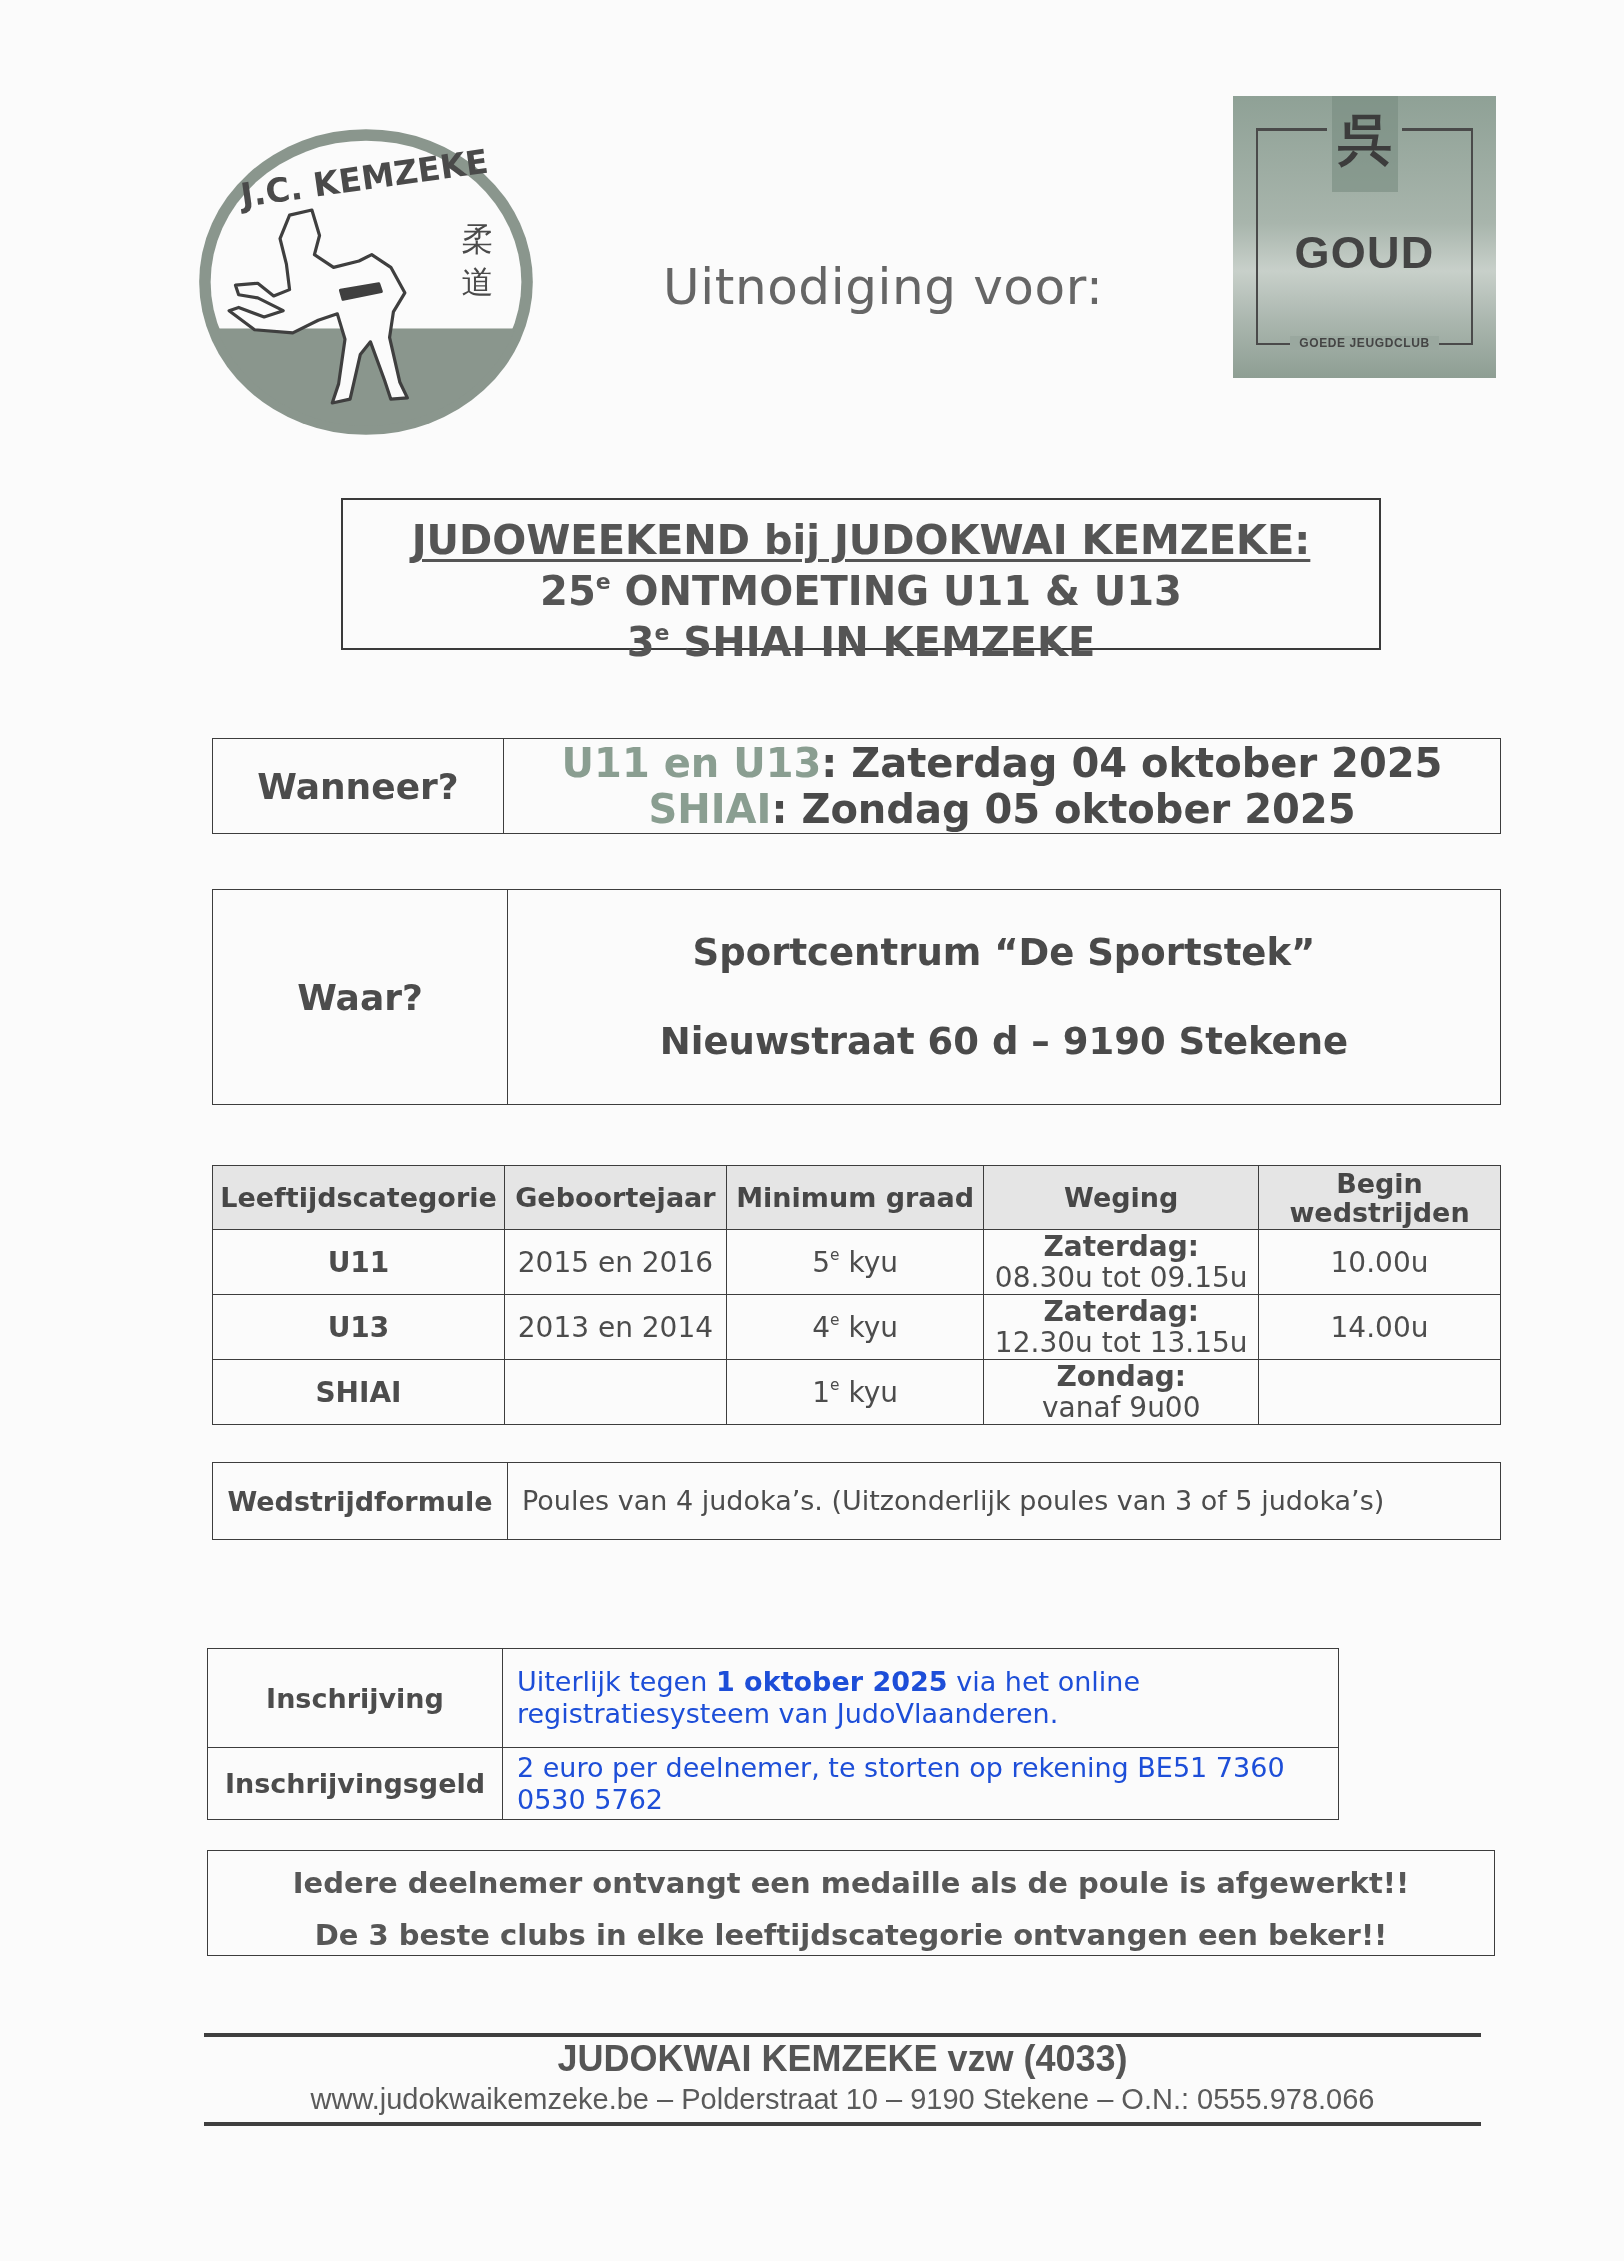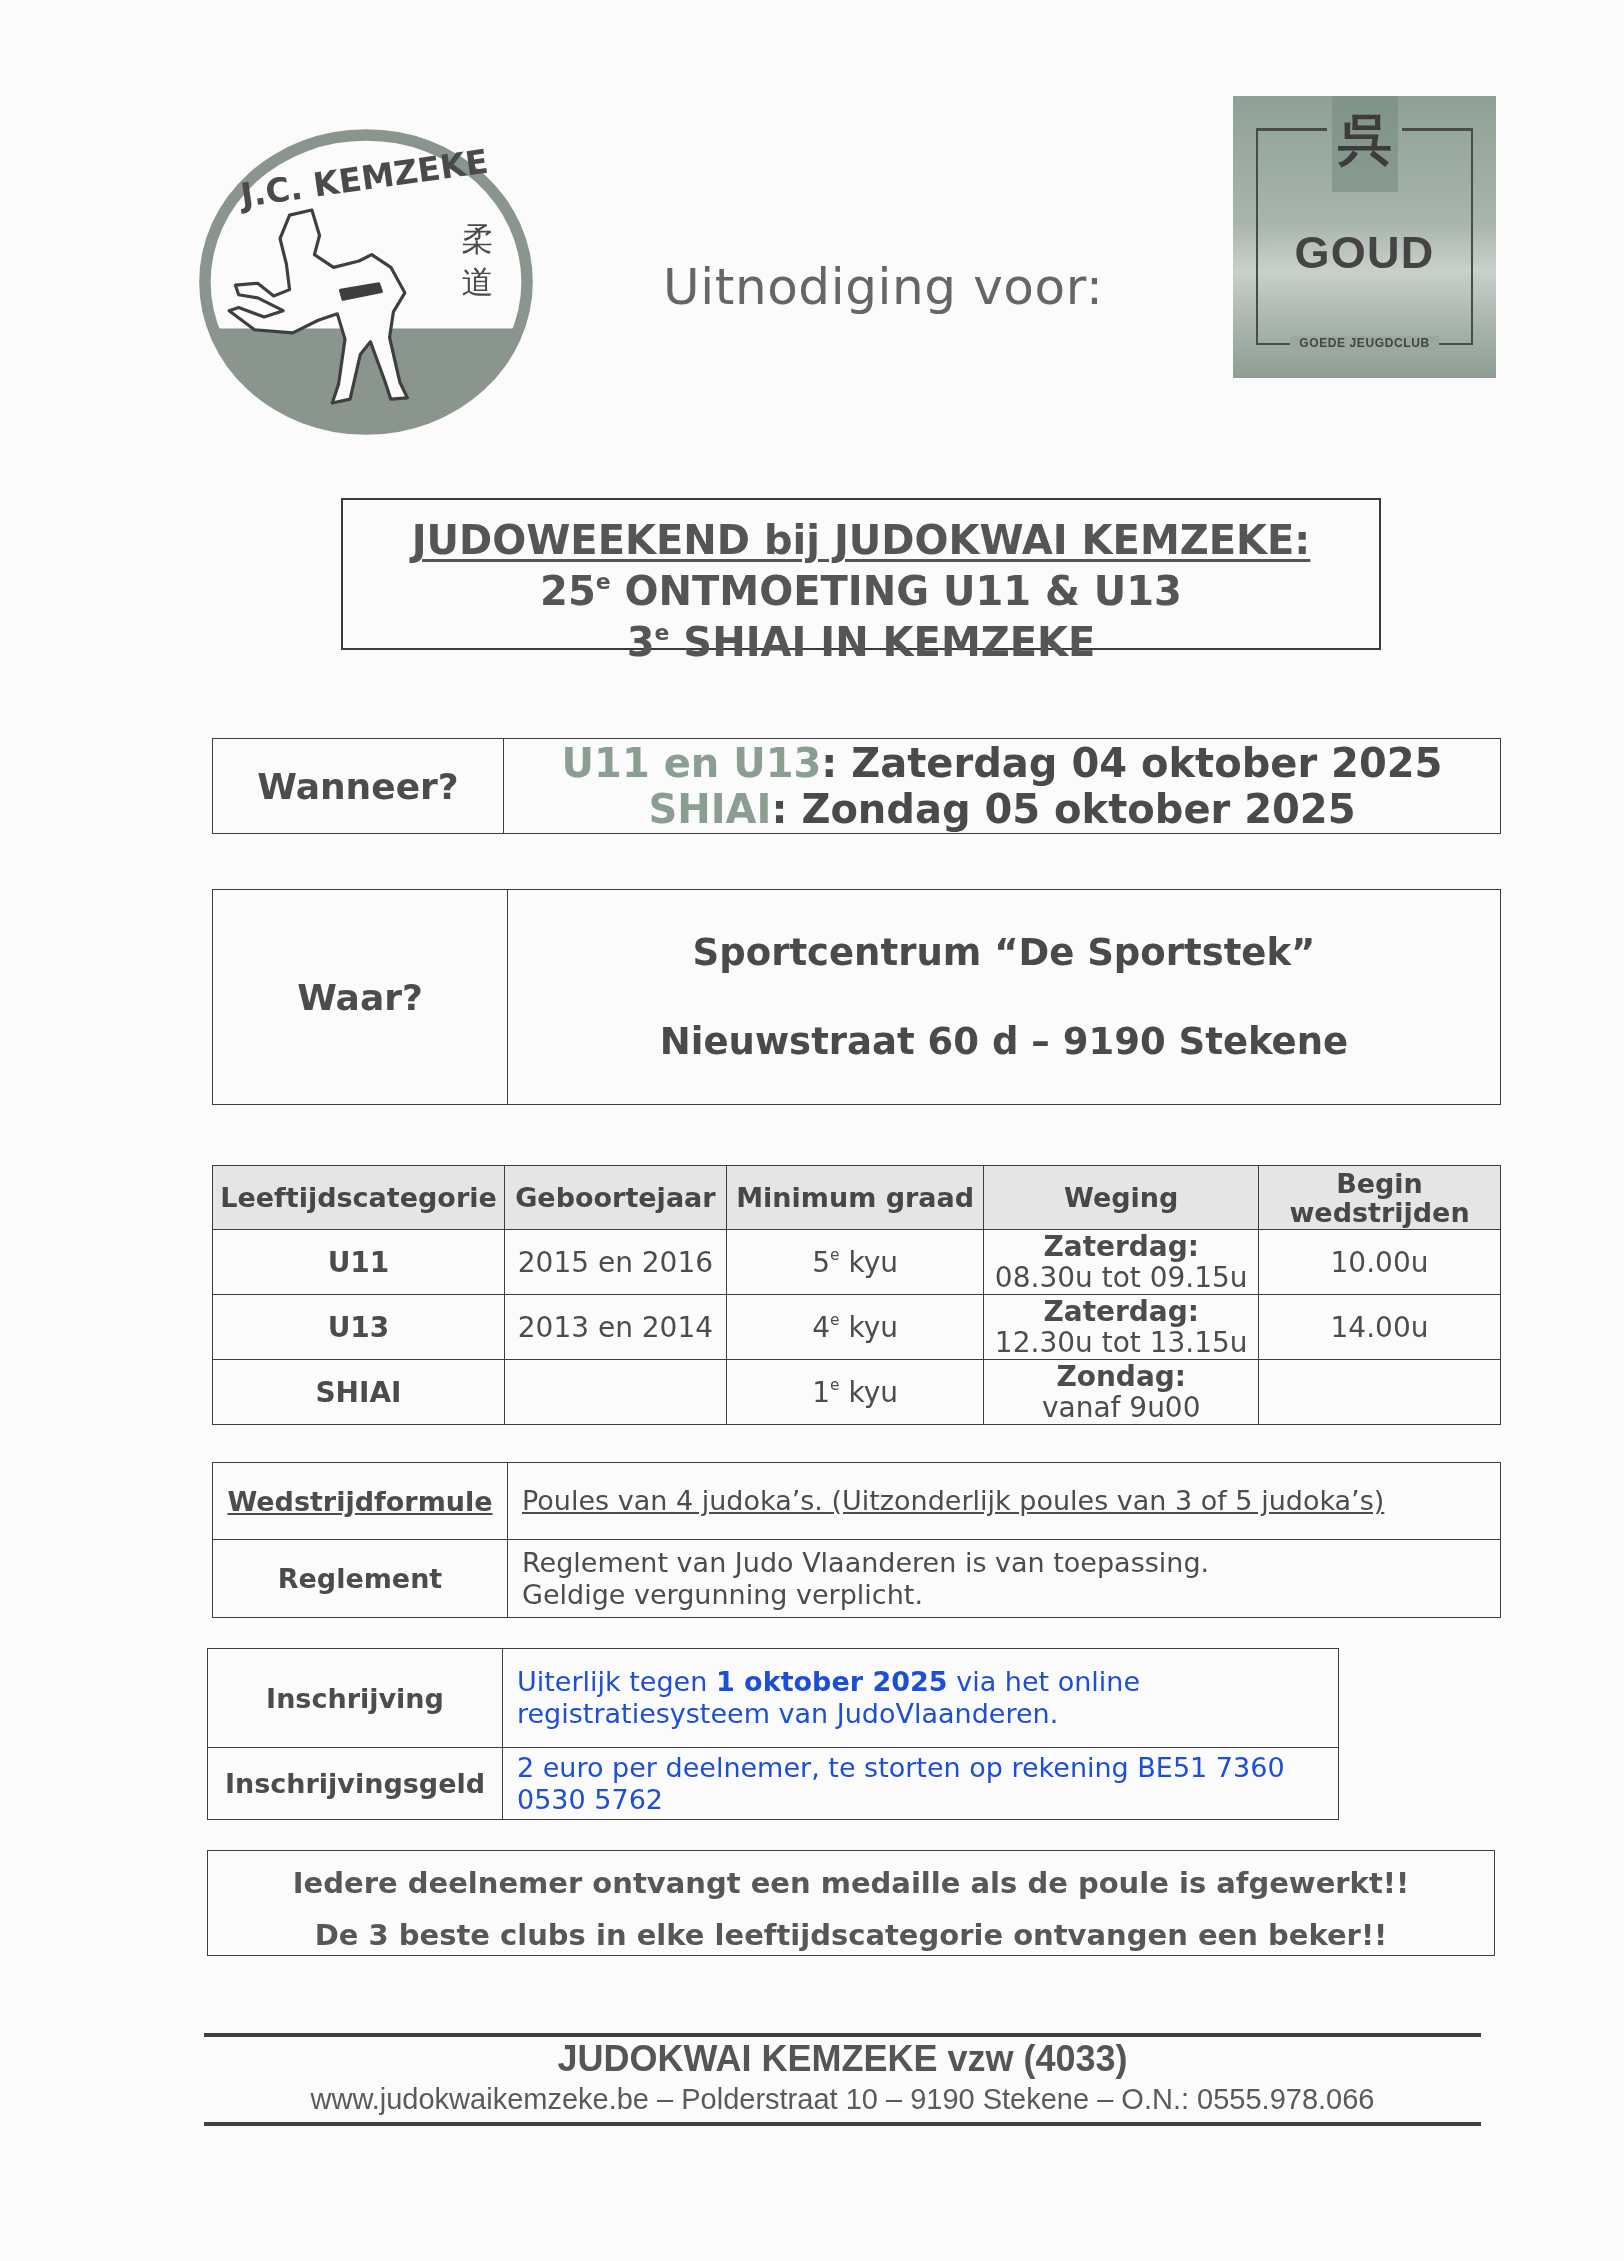--- a/index.html
+++ b/index.html
@@ -64,21 +64,21 @@
   #cat-table th { background: #e5e5e5; color: #474747; font-weight: bold; height: 61px; font-size: 27px; line-height: 29px; }
   #cat-table td { text-align: center; height: 62px; color: #4c4c4c; line-height: 31px; }
   #cat-table td.cat { font-weight: bold; }
   #cat-table .wd { font-weight: bold; display:block; }
   #cat-table col.c1 { width: 292px; } #cat-table col.c2 { width: 222px; }
   #cat-table col.c3 { width: 258px; } #cat-table col.c4 { width: 275px; } #cat-table col.c5 { width: 242px; }
 
   #rules-table { left: 212px; top: 1462px; width: 1289px; font-size: 27px; }
   #rules-table .lbl { width: 292px; font-size: 27px; }
   #rules-table td.val { padding-left: 14px; line-height: 32px; color: #4c4c4c; }
-  #rules-table tr.r1 td { height: 74px; text-decoration: underline; } #rules-table tr.r2 td { height: 75px; }
+  #rules-table tr.r1 td { height: 74px; } #rules-table tr.r2 td { height: 75px; }
 
   #reg-table { left: 207px; top: 1648px; width: 1132px; font-size: 27px; }
   #reg-table .lbl { width: 292px; font-size: 27px; }
   #reg-table td.val { padding-left: 14px; line-height: 32px; color: #1d4ed8; }
   #reg-table tr.r1 td { height: 96px; } #reg-table tr.r2 td { height: 69px; }
 
   #prize-box {
     left: 207px; top: 1850px; width: 1288px; height: 106px; box-sizing: border-box;
     border: 1.9px solid #3d3d3d; text-align: center; font-weight: bold; font-size: 29px; color: #575757;
     padding-top: 6.4px; line-height: 52px;
@@ -193,27 +193,20 @@
   </tr>
 </tbody>
   </table>
 
 <table id="rules-table" class="box">
   <tbody>
       <tr class="r1">
     <td class="lbl">Wedstrijdformule</td>
     <td class="val">Poules van 4 judoka’s. (Uitzonderlijk poules van 3 of 5 judoka’s)</td>
   </tr>
-  <tr class="r2">
-    <td class="lbl">Reglement</td>
-    <td class="val">
-      <div>Reglement van Judo Vlaanderen is van toepassing.</div>
-      <div>Geldige vergunning verplicht.</div>
-    </td>
-  </tr>
 </tbody>
   </table>
 
 <table id="reg-table" class="box">
   <tbody>
       <tr class="r1">
     <td class="lbl">Inschrijving</td>
     <td class="val"><span style="white-space:pre-wrap">Uiterlijk tegen </span><b>1 oktober 2025</b><span style="white-space:pre-wrap"> via het online registratiesysteem van JudoVlaanderen.</span></td>
   </tr>
   <tr class="r2">

